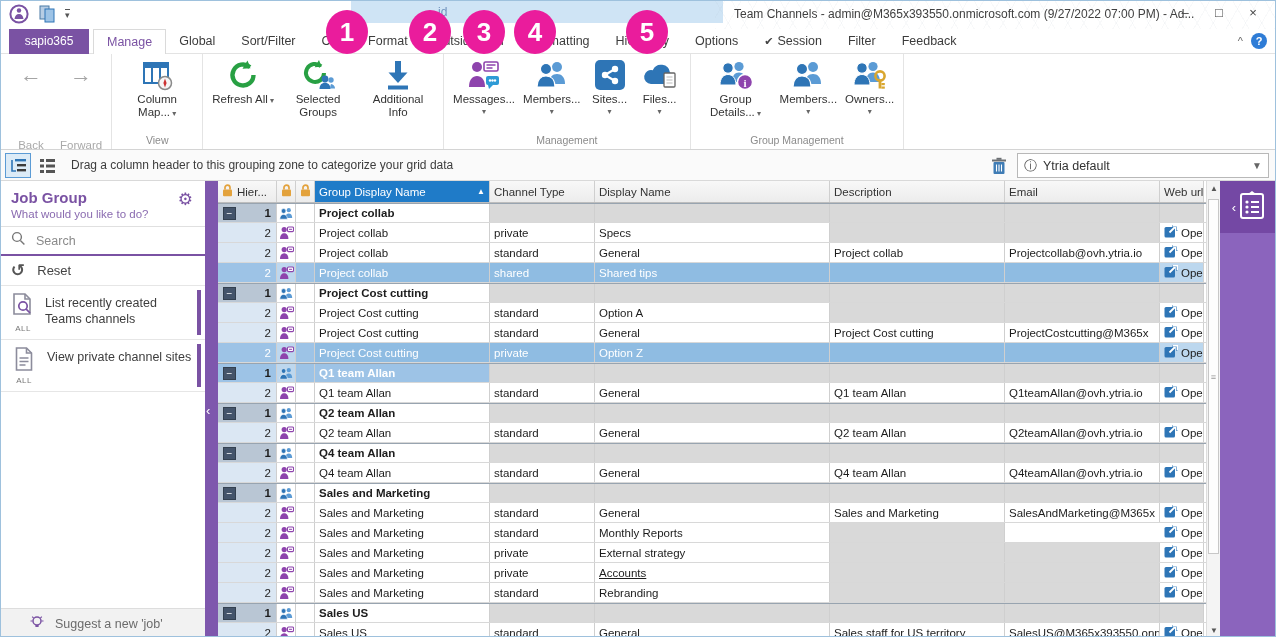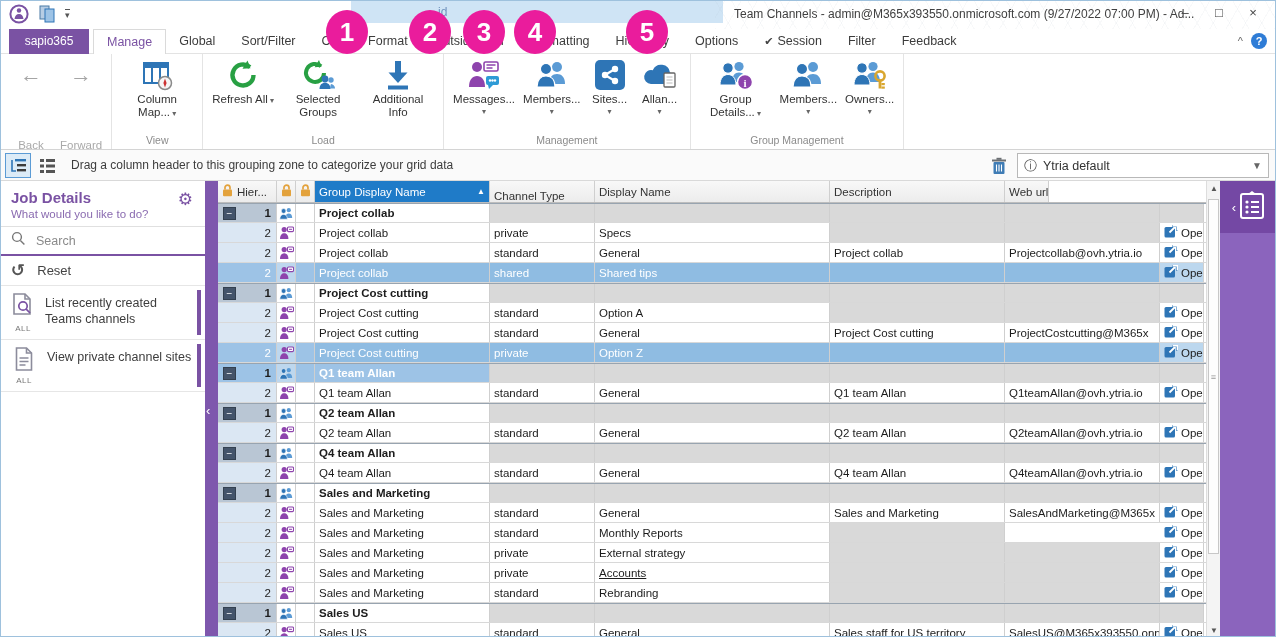--- a/index.html
+++ b/index.html
@@ -253,21 +253,20 @@
             <div class="ric">
               <svg width="32" height="32" viewBox="0 0 32 32">
                 <path d="M16 2v15" stroke="#2e75b6" stroke-width="6"></path>
                 <path d="M6.5 13.5h19L16 24z" fill="#2e75b6"></path>
                 <rect x="6" y="26.5" width="20" height="4" fill="#2e75b6"></rect>
               </svg>
             </div>
             <div class="rlabel"><span>Additional Info</span></div>
           </div>
         </div>
-        <div class="rglabel">Load</div>
       </div>
       <div class="rgroup">
         <div class="rbtns">
           <div class="rbtn">
             <div class="ric">
               <svg width="34" height="32" viewBox="0 0 34 32">
                 <circle cx="10" cy="8" r="5" fill="#8e44ad"></circle>
                 <path d="M2 28c0-7.5 3.6-11 8-11s8 3.5 8 11z" fill="#8e44ad"></path>
                 <rect x="17" y="3" width="14" height="9" rx="1.5" fill="#fff" stroke="#8e44ad" stroke-width="1.6"></rect>
                 <path d="M19.5 6h9M19.5 9h6" stroke="#8e44ad" stroke-width="1.4"></path>
@@ -307,21 +306,21 @@
             <div class="bcaret">▾</div>
           </div>
           <div class="rbtn">
             <div class="ric">
               <svg width="36" height="30" viewBox="0 0 36 30">
                 <path d="M9 24a7 7 0 1 1 1.8-13.8A9 9 0 0 1 28 12.5 6 6 0 0 1 27 24z" fill="#2e75b6"></path>
                 <rect x="22" y="13" width="11" height="14" rx="1" fill="#fff" stroke="#666" stroke-width="1.3"></rect>
                 <path d="M24.5 17h6M24.5 20h6M24.5 23h6" stroke="#bbb" stroke-width="1.2"></path>
               </svg>
             </div>
-            <div class="rlabel"><span>Allan...</span></div>
+            <div class="rlabel"><span>Files...</span></div>
             <div class="bcaret">▾</div>
           </div>
         </div>
         <div class="rglabel">Management</div>
       </div>
       <div class="rgroup">
         <div class="rbtns">
           <div class="rbtn">
             <div class="ric">
               <svg width="36" height="32" viewBox="0 0 36 32">
@@ -398,21 +397,21 @@
     </span>
     <span class="presetbox">
       <span class="info">ⓘ</span>
       <span>Ytria default</span>
       <span class="pcaret">▼</span>
     </span>
   </div>
 
   <div class="sidebar">
     <div class="sb-head">
-      <div class="sb-title">Job Details</div>
+      <div class="sb-title">Job Group</div>
       <div class="sb-sub">What would you like to do?</div>
       <span class="sb-gear">⚙</span>
     </div>
     <div class="sb-search">
       <span>
         <svg width="15" height="15" viewBox="0 0 15 15">
             <circle cx="6" cy="6" r="4.4" fill="none" stroke="#777" stroke-width="1.4"></circle>
             <line x1="9.4" y1="9.4" x2="13.4" y2="13.4" stroke="#777" stroke-width="1.4"></line>
           </svg>
       </span>
@@ -436,20 +435,30 @@
         <div class="sb-item">
           <div class="iwrap"><svg width="20" height="24" viewBox="0 0 20 24">
               <path d="M2.5 1h10l5 5v17h-15z" fill="#fff" stroke="#8c8c9c" stroke-width="1.6"></path>
               <path d="M12.5 1v5h5" fill="none" stroke="#8c8c9c" stroke-width="1.6"></path>
               <path d="M5.5 11h9M5.5 14.5h9M5.5 18h6" stroke="#8c8c9c" stroke-width="1.4"></path>
             </svg><span class="badge">ALL</span></div>
           <div class="ilabel">View private channel sites</div>
           <span class="accent"></span>
         </div>
       </div>
+    <div class="sb-suggest">
+      <span>
+        <svg width="16" height="16" viewBox="0 0 16 16">
+            <circle cx="8" cy="7" r="4" fill="none" stroke="#7a52a3" stroke-width="1.5"></circle>
+            <rect x="6.4" y="11" width="3.2" height="2" fill="#7a52a3"></rect>
+            <path d="M1.5 7h2M12.5 7h2M3.2 2.7l1.4 1.4M12.8 2.7l-1.4 1.4" stroke="#7a52a3" stroke-width="1.2"></path>
+          </svg>
+      </span>
+      <span>Suggest a new 'job'</span>
+    </div>
   </div>
 
   <div class="lstrip">
     <span class="chev">‹</span>
   </div>
 
   <div class="grid">
     <div class="ghead" id="ghead">
         <div class="hc" style="width: 59px; flex: 0 0 59px;">
           <span><svg width="11" height="13" viewBox="0 0 11 13">
@@ -467,28 +476,31 @@
         <div class="hc" style="width: 19px; flex: 0 0 19px;">
           <span><svg width="11" height="13" viewBox="0 0 11 13">
               <rect x="1" y="5.5" width="9" height="6.8" rx="1" fill="#e3a23c"></rect>
               <path d="M3 5.5V3.6a2.5 2.5 0 0 1 5 0v1.9" fill="none" stroke="#e3a23c" stroke-width="1.7"></path>
             </svg></span>
         </div>
         <div class="hc sorted" style="width: 175px; flex: 0 0 175px;">
           <span>Group Display Name</span>
           <span class="sortarrow">▲</span>
         </div>
-        <div class="hc" style="width: 105px; flex: 0 0 105px; align-items: flex-end;">
+        <div class="hc" style="width: 105px; flex: 0 0 105px;">
           <span>Channel Type</span>
         </div>
         <div class="hc" style="width: 235px; flex: 0 0 235px;">
           <span>Display Name</span>
         </div>
         <div class="hc" style="width: 175px; flex: 0 0 175px;">
           <span>Description</span>
+        </div>
+        <div class="hc" style="width: 155px; flex: 0 0 155px;">
+          <span>Email</span>
         </div>
         <div class="hc" style="width: 44px; flex: 0 0 44px;">
           <span>Web url</span>
         </div>
       </div>
     <div id="gbody">
         <div class="grow l1">
           <div class="cell num" style="flex: 0 0 59px; width: 59px; background: rgb(185, 198, 212);">
             <span class="expander">−</span>
             <span style="font-weight: bold; color: rgb(28, 28, 28);">1</span>

